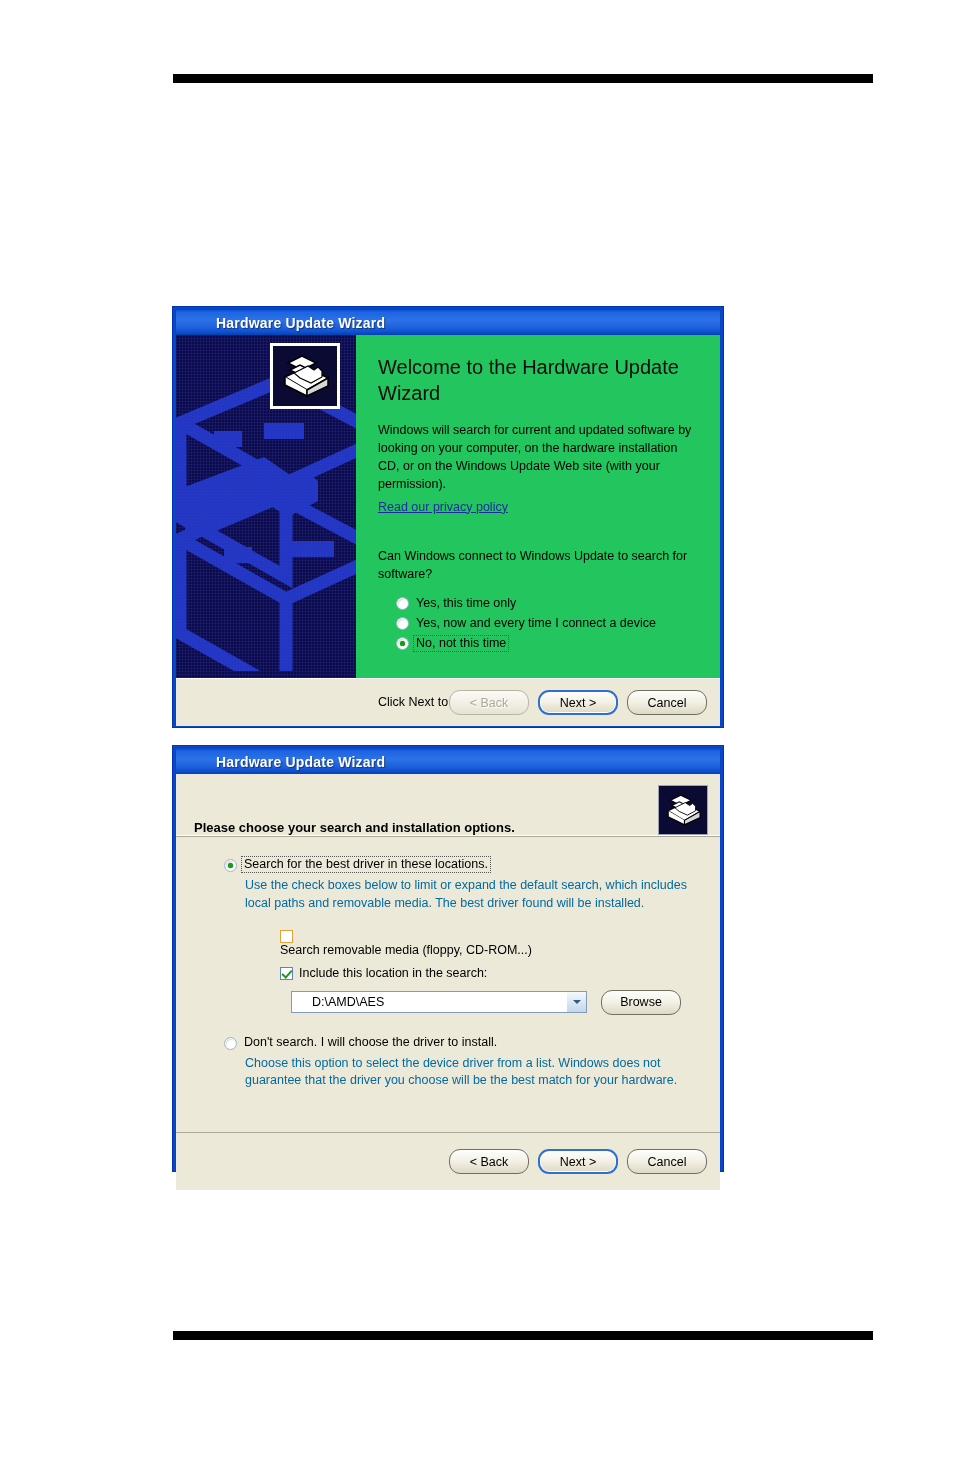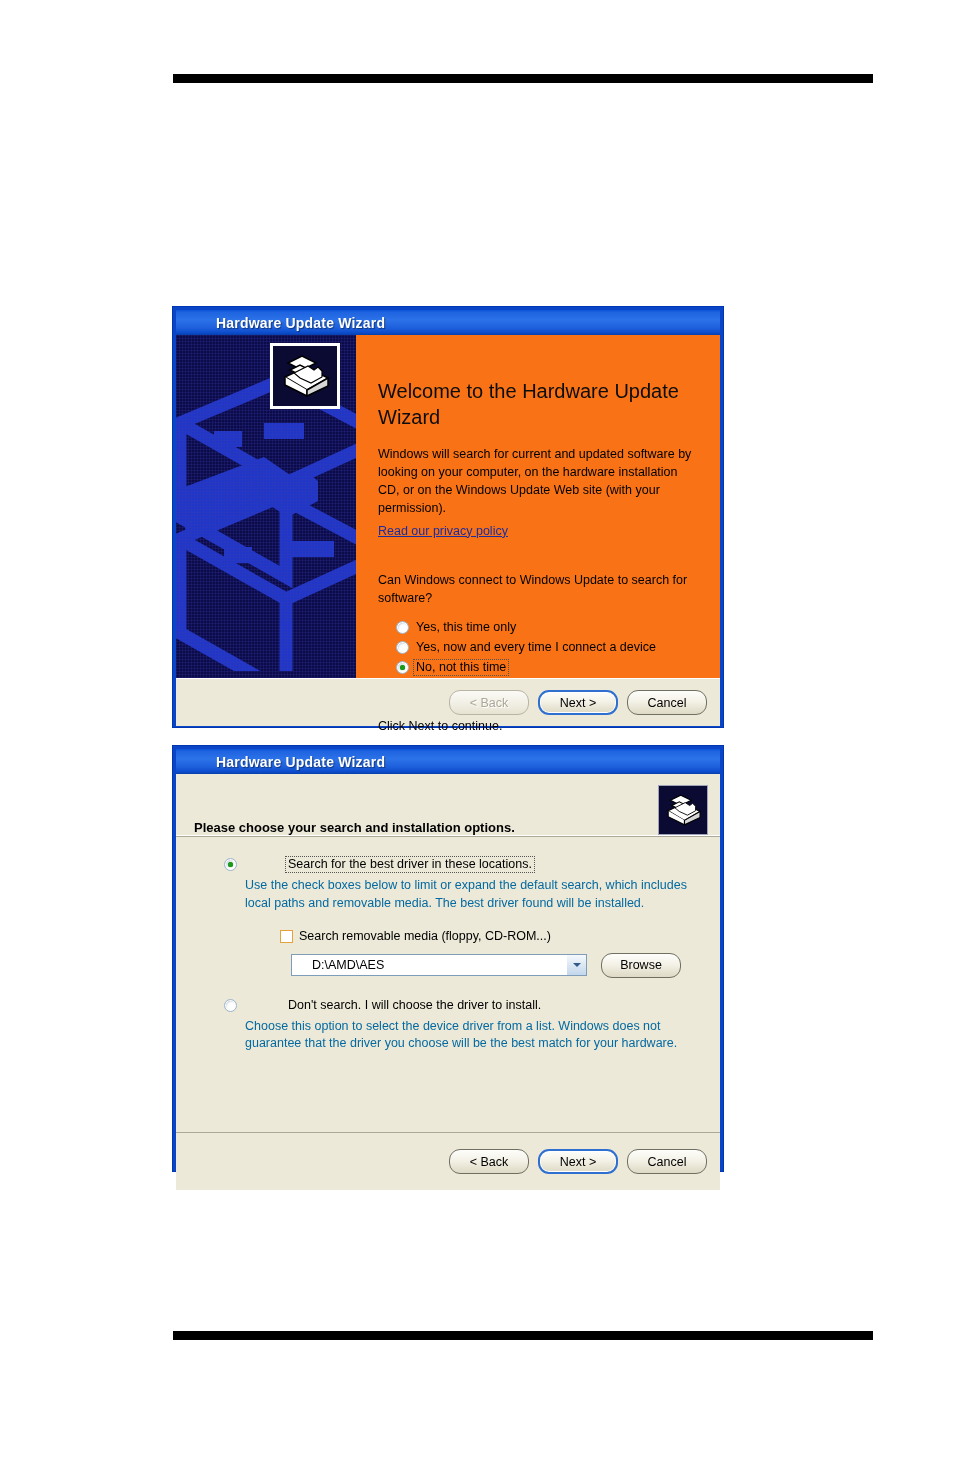--- a/index.html
+++ b/index.html
@@ -102,23 +102,23 @@
     background: #0a0a33;
     border: 3px solid #ffffff;
     box-sizing: border-box;
     display: flex;
     align-items: center;
     justify-content: center;
     z-index: 3;
   }
   .welcome-main {
     flex: 1 1 auto;
-    padding: 44px 22px 0 22px;
-    box-sizing: border-box;
-    background: #f97316;
+    padding: 20px 22px 0 22px;
+    box-sizing: border-box;
+    background: #22c55e;
   }
   .welcome-heading {
     font-size: 20px;
     color: #0d0d0d;
     line-height: 1.28;
     margin: 0 0 16px 0;
     font-family: "Liberation Sans", sans-serif;
     font-weight: normal;
   }
   .body-text {
@@ -259,25 +259,24 @@
   }
   .opt-body {
     height: 296px;
     background: #ECE9D8;
     border-top: 1px solid #ACA899;
     padding: 20px 18px 0 18px;
     box-sizing: border-box;
   }
   .opt-radio-row {
     display: flex;
-    align-items: flex-start;
+    align-items: flex-end;
     font-size: 12.5px;
     color: #000;
     margin-left: 30px;
-    gap: 44px;
   }
   .opt-radio-row .rlabel { padding: 0 2px; line-height: 15px; }
   .opt-radio-row.focused .rlabel { outline: 1px dotted #555; }
   .opt-desc {
     font-size: 12.5px;
     color: #0369a1;
     line-height: 1.42;
     margin: 5px 0 0 51px;
     max-width: 470px;
   }
@@ -465,25 +464,29 @@
   </div>
 
   <div class="opt-body">
 
     <div class="opt-radio-row focused">
       <span class="radio checked"></span>
       <span class="rlabel">Search for the best driver in these locations.</span>
     </div>
     <p class="opt-desc">Use the check boxes below to limit or expand the default search, which includes local paths and removable media. The best driver found will be installed.</p>
 
-    <div class="cb-row" style="margin-top:16px;">
+    <div class="cb-row" style="margin-top:16px;flex-direction:column;">
       <span class="checkbox"></span>
       <span>Search removable media (floppy, CD-ROM...)</span>
     </div>
 
+    <div class="cb-row" style="margin-top:9px;">
+      <span class="checkbox blue checked"></span>
+      <span>Include this location in the search:</span>
+    </div>
 
     <div class="combo-row">
       <div class="combo">
         <span class="combo-value" title="D:\AMD\AES">D:\AMD\AES</span>
         <span class="combo-arrow">
             <span></span>
           </span>
       </div>
       <button class="xp-btn browse-btn">
         <span>Browse</span>

